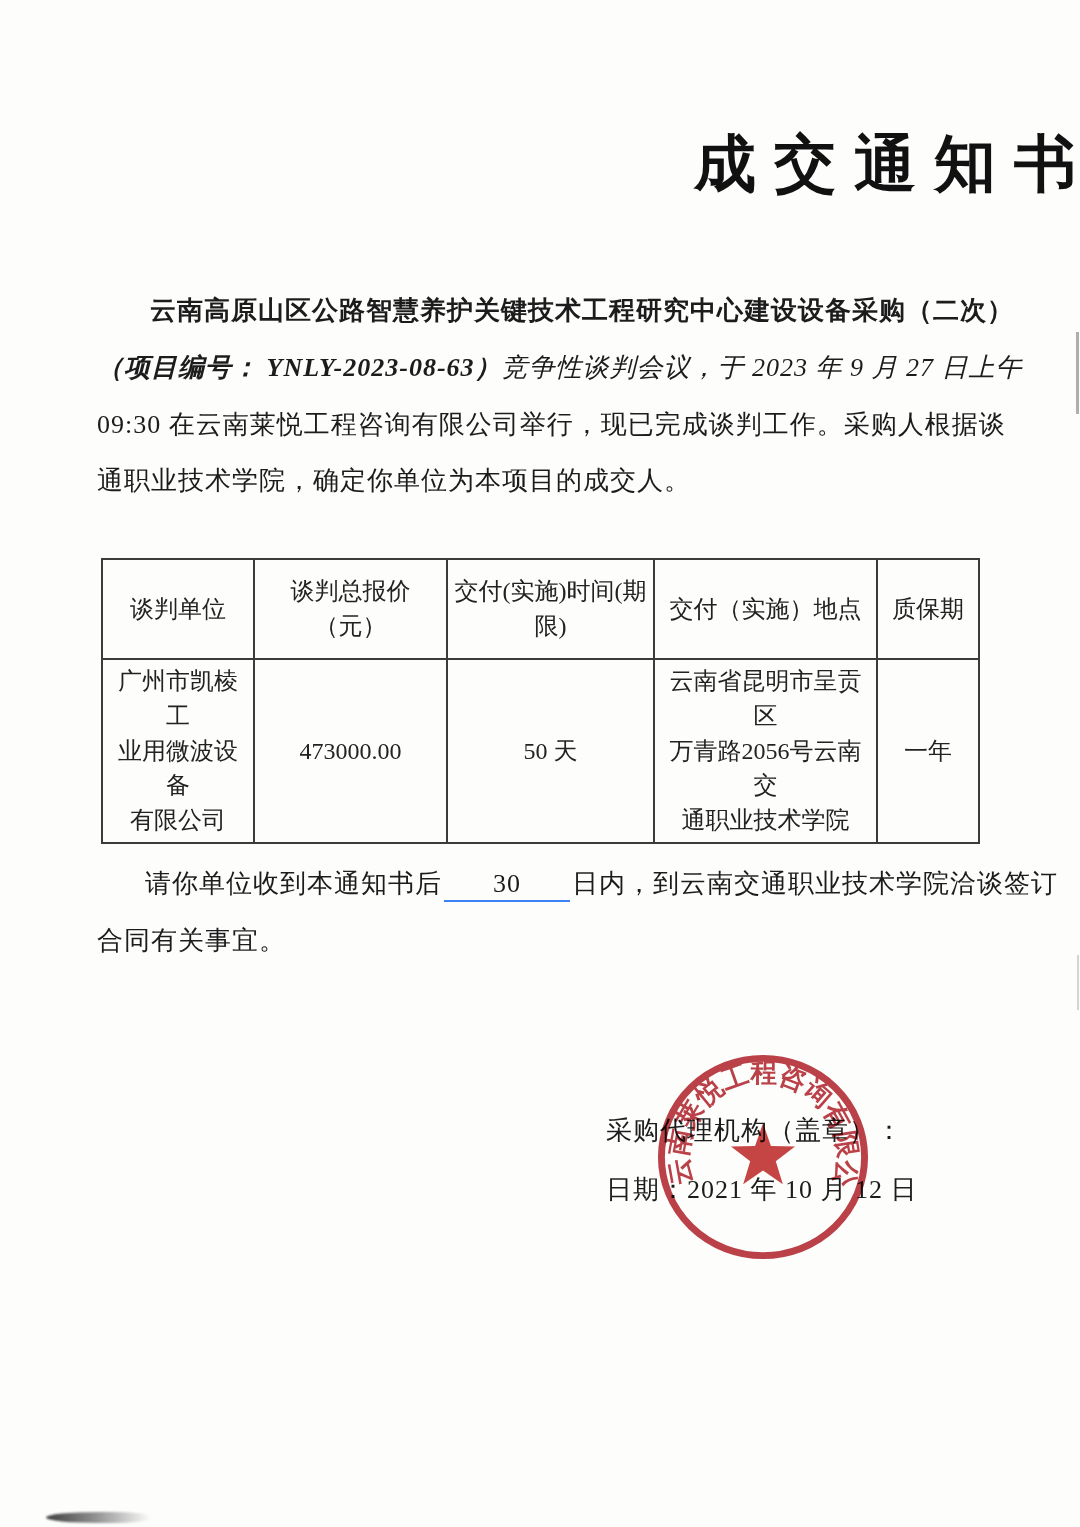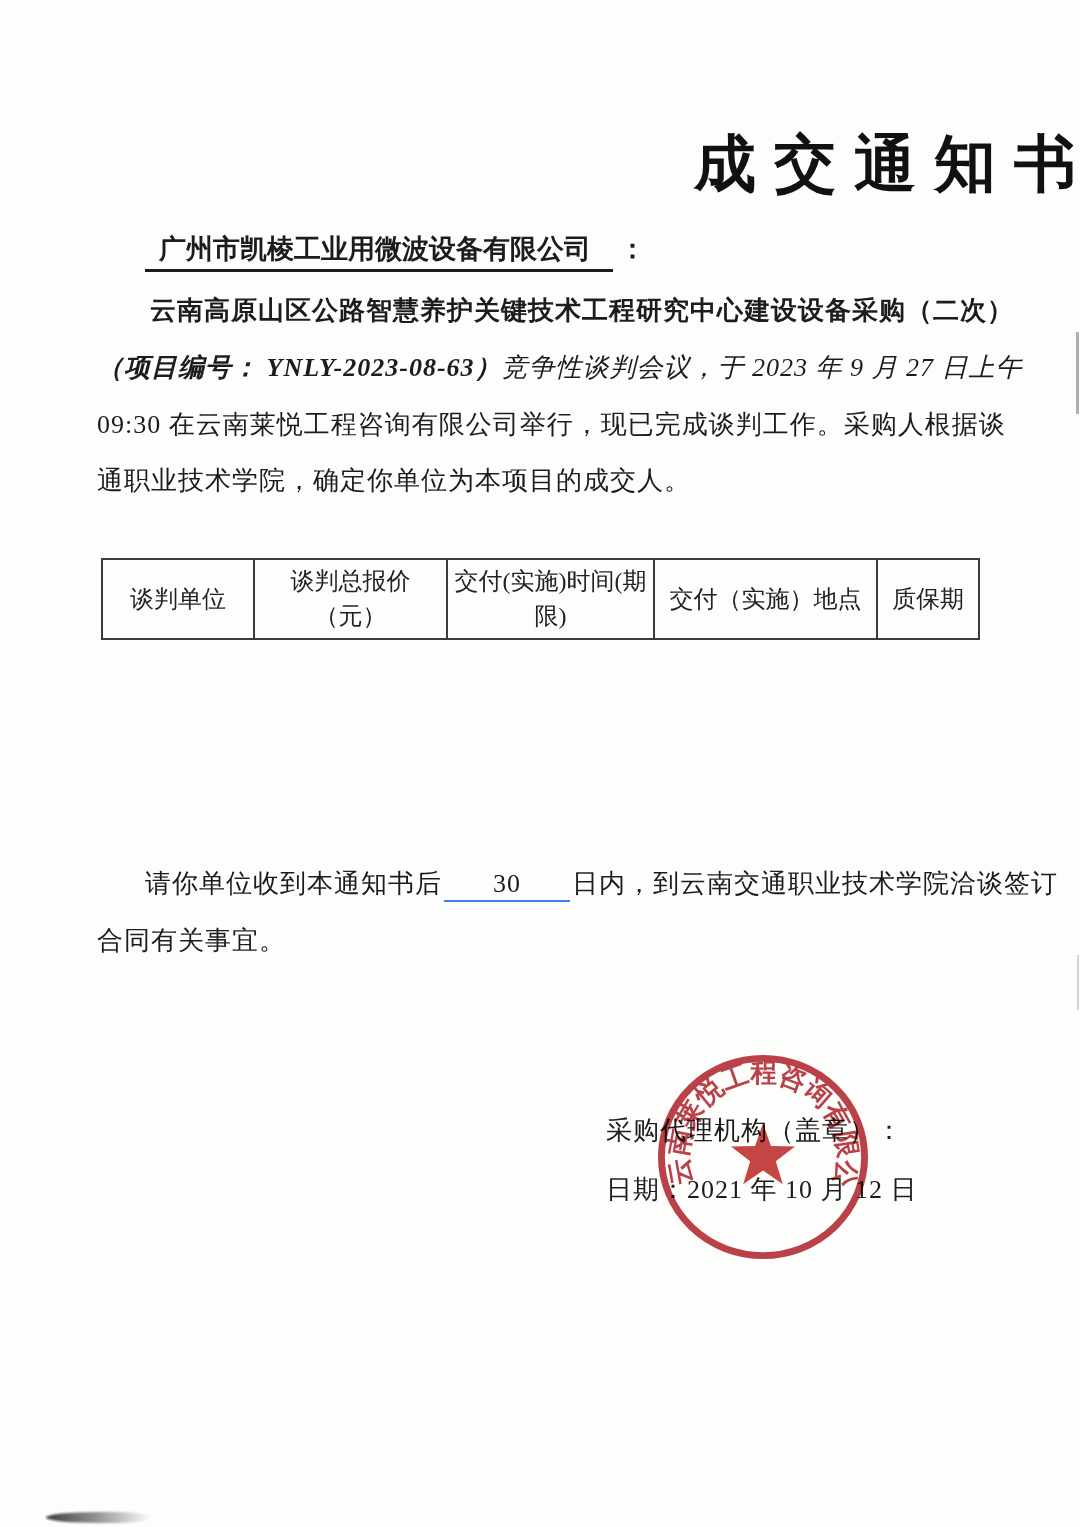--- a/index.html
+++ b/index.html
@@ -41,21 +41,21 @@
     position:absolute;left:101px;top:558px;
     width:877px;border-collapse:collapse;table-layout:fixed;
   }
   table.award td,table.award th{
     border:2px solid #3b3b3b;
     text-align:center;vertical-align:middle;
     font-size:24px;font-weight:normal;
     white-space:pre-line;line-height:1.45;
     padding:4px 6px;color:#222;
   }
-  tr.hdr{height:80px;}
+  tr.hdr{height:100px;}
   tr.bodyrow{height:153px;}
   .closing .line{
     position:absolute;left:97px;
     font-size:26px;white-space:nowrap;letter-spacing:1px;
   }
   .c1{top:866px;left:145px !important;}
   .c2{top:923px;}
   .blank-days{
     display:inline-block;min-width:118px;text-align:center;
     border-bottom:2px solid #3b82f6;
@@ -82,23 +82,20 @@
   .edge-r1{left:1076px;top:332px;width:3px;height:82px;background:#6f6f6f;opacity:.55;filter:blur(.5px);}
   .edge-r2{left:1077px;top:955px;width:2px;height:55px;background:#8a8a8a;opacity:.35;filter:blur(.5px);}
 </style>
 </head>
 <body>
 
 <div class="page">
 
   <h1 class="title">成交通知书</h1>
 
-  <div class="recipient">
-    <span class="recipient-name">广州市凯棱工业用微波设备有限公司</span><span class="recipient-colon">：</span>
-  </div>
 
   <div class="bodytext">
     <div class="line l1">云南高原山区公路智慧养护关键技术工程研究中心建设设备采购（二次）</div>
     <div class="line l2"><span class="bold">（项目编号： YNLY-2023-08-63）</span><span>竞争性谈判会议，于 2023 年 9 月 27 日上午</span></div>
     <div class="line l3">09:30 在云南莱悦工程咨询有限公司举行，现已完成谈判工作。采购人根据谈</div>
     <div class="line l4">通职业技术学院，确定你单位为本项目的成交人。</div>
   </div>
 
   <table class="award">
     <colgroup>
@@ -110,20 +107,31 @@
     </colgroup>
     <tbody>
         <tr class="hdr">
       <th>谈判单位</th>
       <th>谈判总报价
 （元）</th>
       <th>交付(实施)时间(期
 限)</th>
       <th>交付（实施）地点</th>
       <th>质保期</th>
+    </tr>
+    <tr class="bodyrow">
+      <td>广州市凯棱工
+业用微波设备
+有限公司</td>
+      <td>473000.00</td>
+      <td>50 天</td>
+      <td>云南省昆明市呈贡区
+万青路2056号云南交
+通职业技术学院</td>
+      <td>一年</td>
     </tr>
   </tbody>
     </table>
 
   <div class="closing">
     <div class="line c1"><span>请你单位收到本通知书后</span><span class="blank-days">30</span><span>日内，到云南交通职业技术学院洽谈签订</span></div>
     <div class="line c2">合同有关事宜。</div>
   </div>
 
   <div class="signature">

